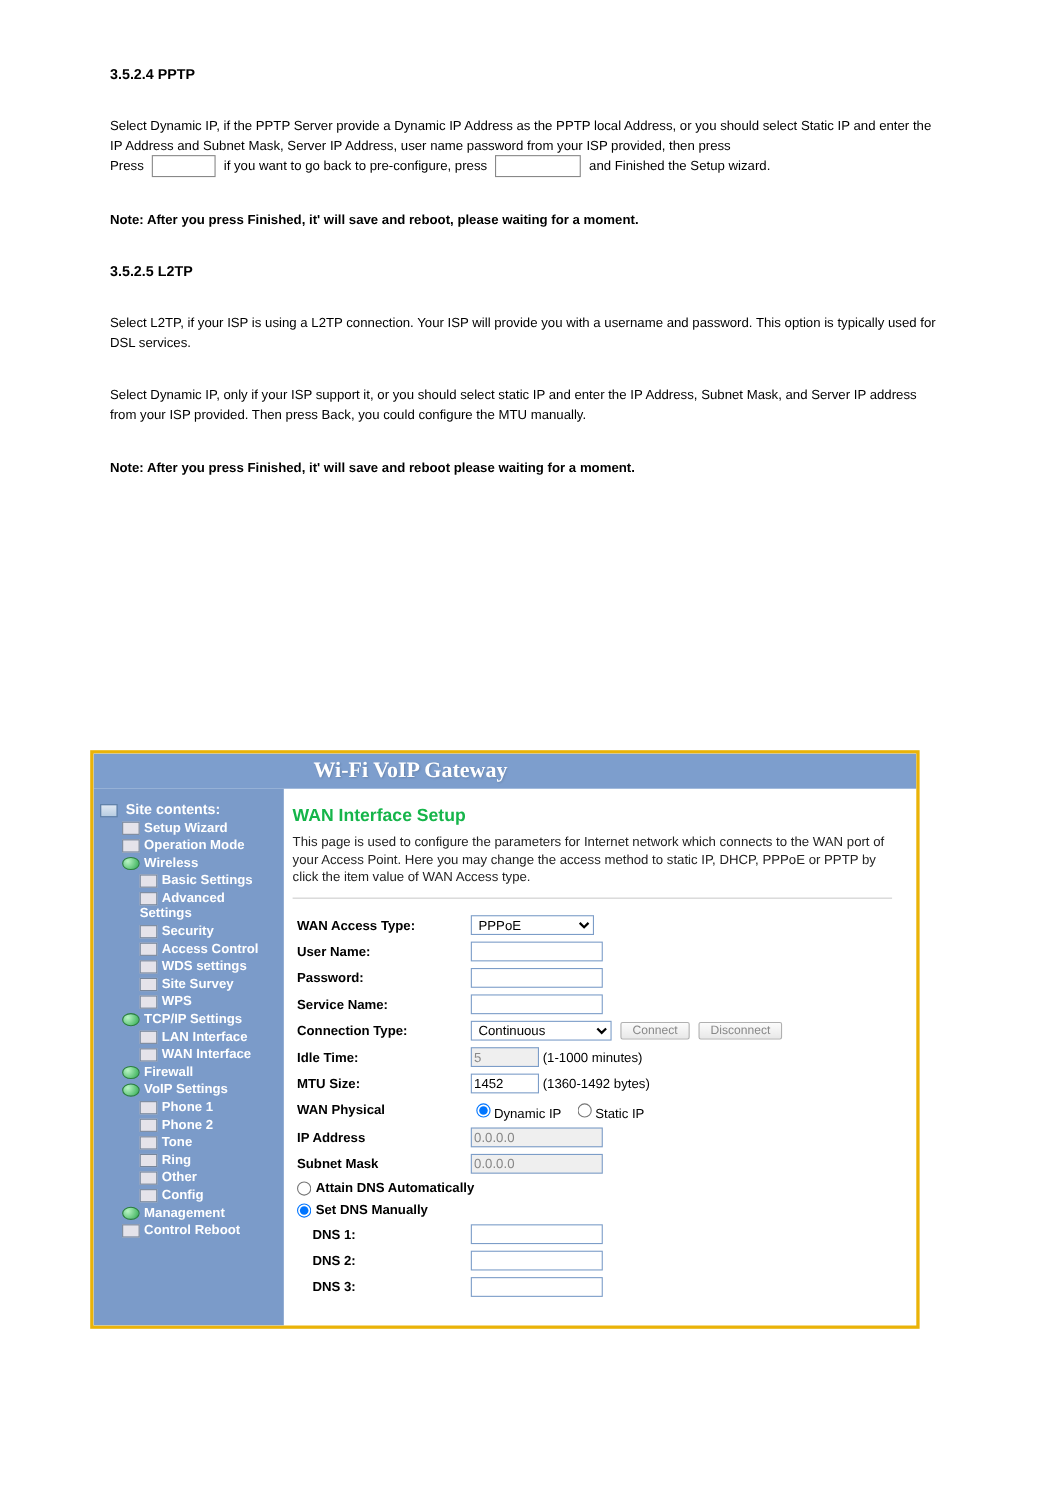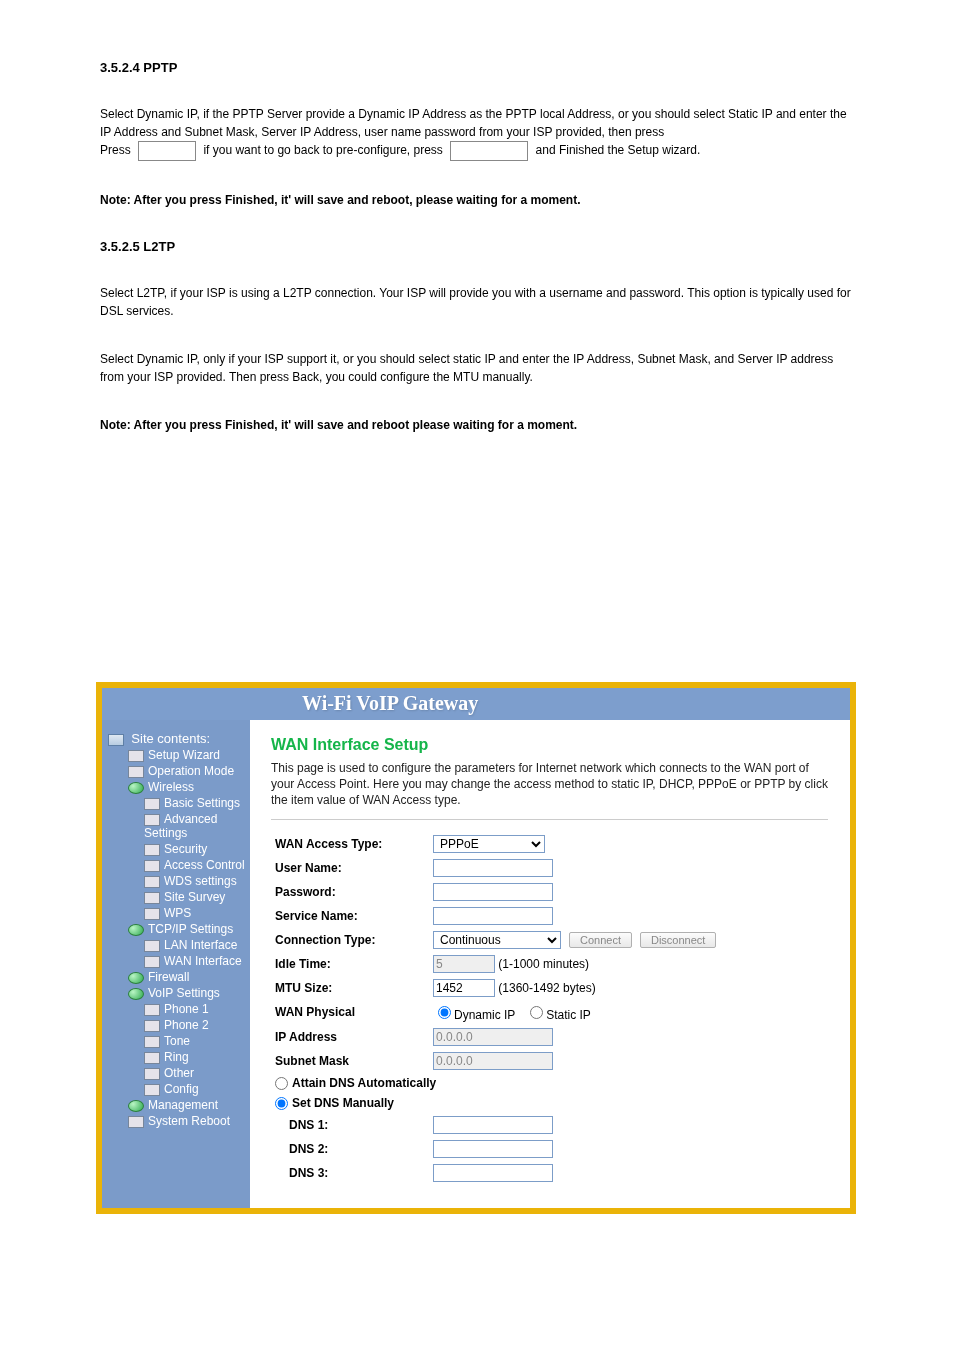--- a/index.html
+++ b/index.html
@@ -49,48 +49,49 @@
     line-height: 1.5;
   }
   .doc-p5-num {
     margin-top: 30px;
     font-weight: bold;
     font-size: 13px;
   }
   .router-ui {
     position: absolute;
     top: 682px;
-    left: 96px;
+    left: 82px;
     width: 748px;
     height: 520px;
     overflow: hidden;
-    border: 6px solid #eab308;
+    border: 3px solid #eab308;
   }
   .banner {
     height: 32px;
     background: #7d9ecd;
     color: #fff;
     font-family: "Times New Roman", serif;
     font-size: 20px;
     font-weight: bold;
     padding-left: 200px;
     line-height: 30px;
     text-shadow: 1px 1px 2px rgba(0,0,0,0.15);
   }
   .ui-body {
     display: flex;
     height: calc(100% - 32px);
   }
   .sidebar {
-    width: 148px;
+    width: 173px;
     background: #7b9bc9;
     color: #fff;
     font-size: 12px;
     padding: 10px 4px 4px 6px;
     box-sizing: border-box;
+    font-weight: bold;
   }
   .sb-title {
     font-size: 13px;
     color: #fff;
     margin-bottom: 2px;
   }
   .sb-item {
     padding: 1px 0 1px 0;
     color: #fff;
     cursor: pointer;
@@ -120,21 +121,20 @@
     width: 12px;
     height: 12px;
     border-radius: 50%;
     background: radial-gradient(circle at 30% 30%, #b9f5c4, #2da94f);
     border: 1px solid #2b803c;
   }
   .content {
     flex: 1;
     padding: 16px 22px 0 8px;
     box-sizing: border-box;
-    margin-left: 13px;
   }
   .content h2 {
     color: #15b54a;
     font-size: 16px;
     margin: 0 0 6px 0;
     font-family: Arial, sans-serif;
   }
   .content .desc {
     font-size: 12px;
     color: #222;
@@ -239,21 +239,21 @@
         <div class="sb-item indent-2"><span class="ic ic-page"></span><span>WAN Interface</span></div>
         <div class="sb-item indent-1"><span class="ic ic-globe"></span><span>Firewall</span></div>
         <div class="sb-item indent-1"><span class="ic ic-globe"></span><span>VoIP Settings</span></div>
         <div class="sb-item indent-2"><span class="ic ic-page"></span><span>Phone 1</span></div>
         <div class="sb-item indent-2"><span class="ic ic-page"></span><span>Phone 2</span></div>
         <div class="sb-item indent-2"><span class="ic ic-page"></span><span>Tone</span></div>
         <div class="sb-item indent-2"><span class="ic ic-page"></span><span>Ring</span></div>
         <div class="sb-item indent-2"><span class="ic ic-page"></span><span>Other</span></div>
         <div class="sb-item indent-2"><span class="ic ic-page"></span><span>Config</span></div>
         <div class="sb-item indent-1"><span class="ic ic-globe"></span><span>Management</span></div>
-        <div class="sb-item indent-1"><span class="ic ic-page"></span><span>System Reboot</span></div>
+        <div class="sb-item indent-1"><span class="ic ic-page"></span><span>Control Reboot</span></div>
       </div>
 
       <div class="content">
         <h2>WAN Interface Setup</h2>
         <div class="desc">This page is used to configure the parameters for Internet network which connects to the WAN port of your Access Point. Here you may change the access method to static IP, DHCP, PPPoE or PPTP by click the item value of WAN Access type.</div>
         <div class="hr"></div>
 
         <table class="form">
           <tbody>
               <tr>

